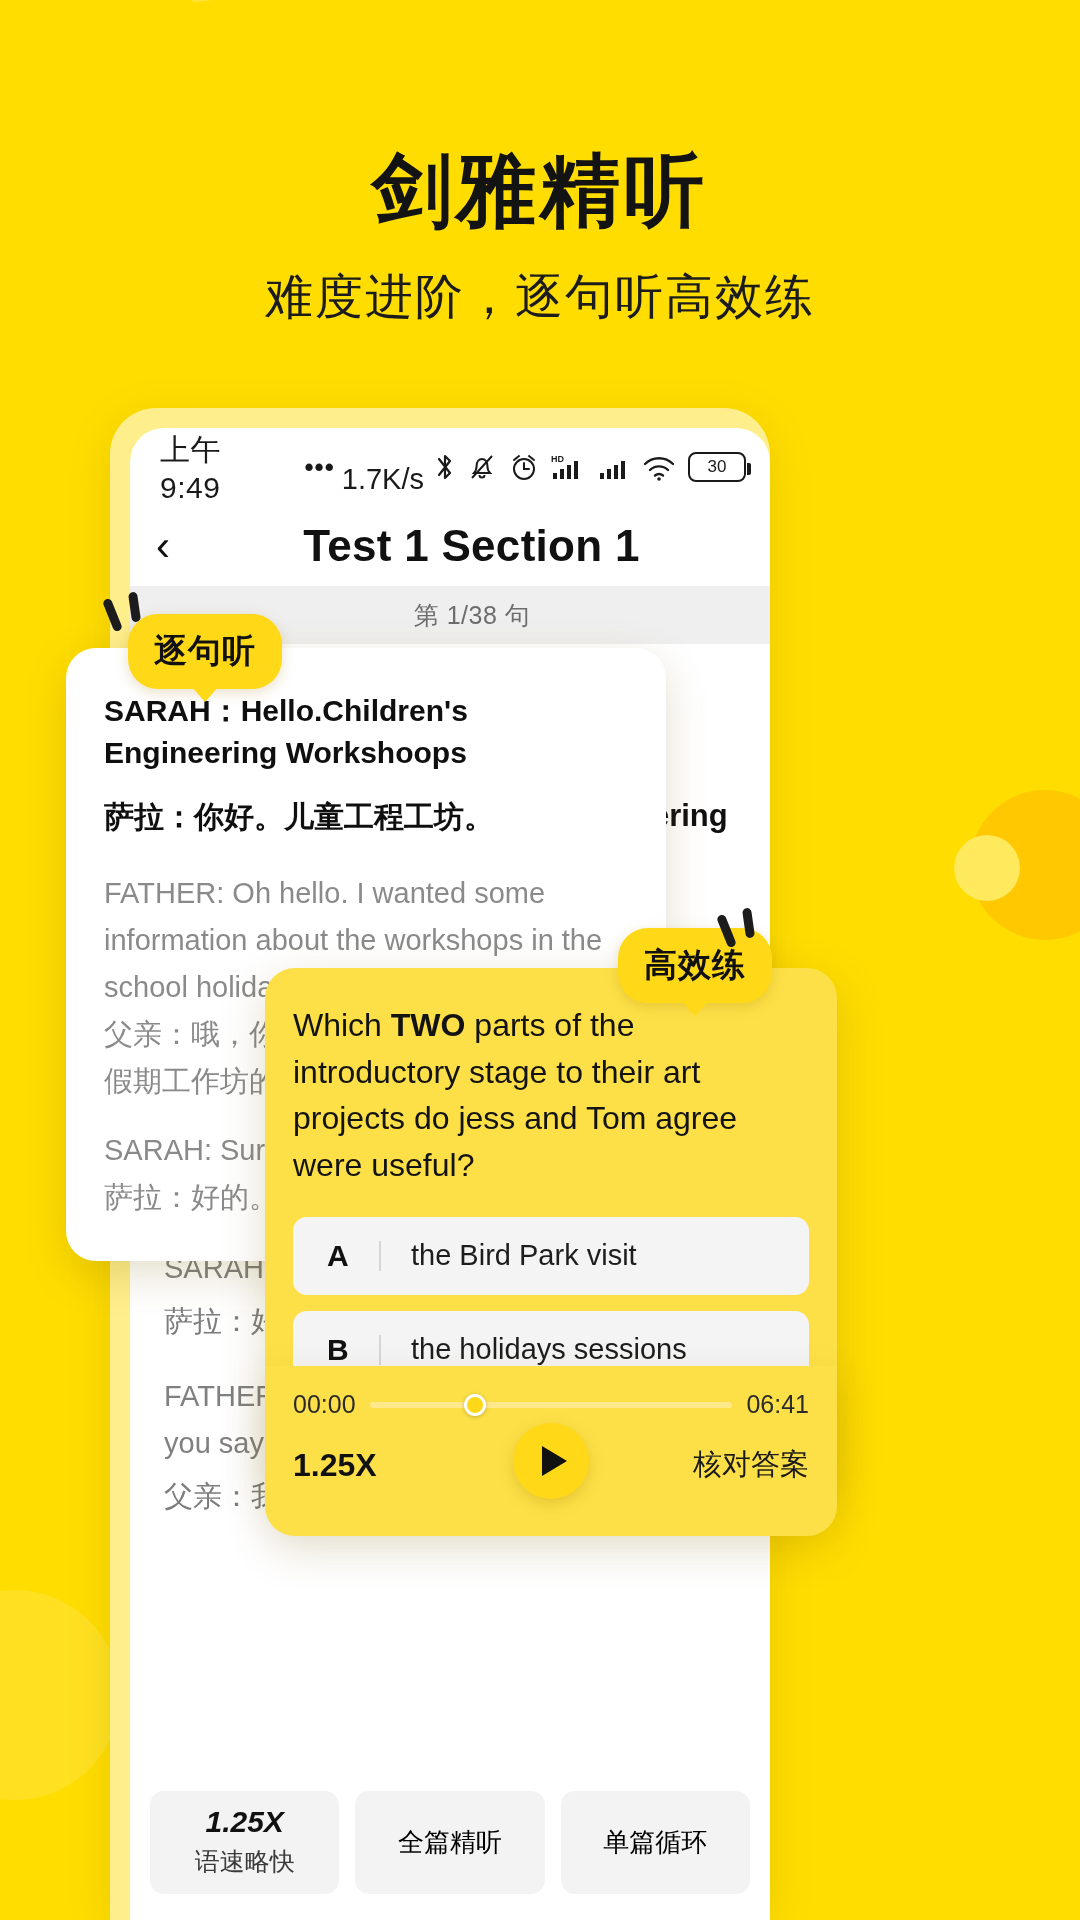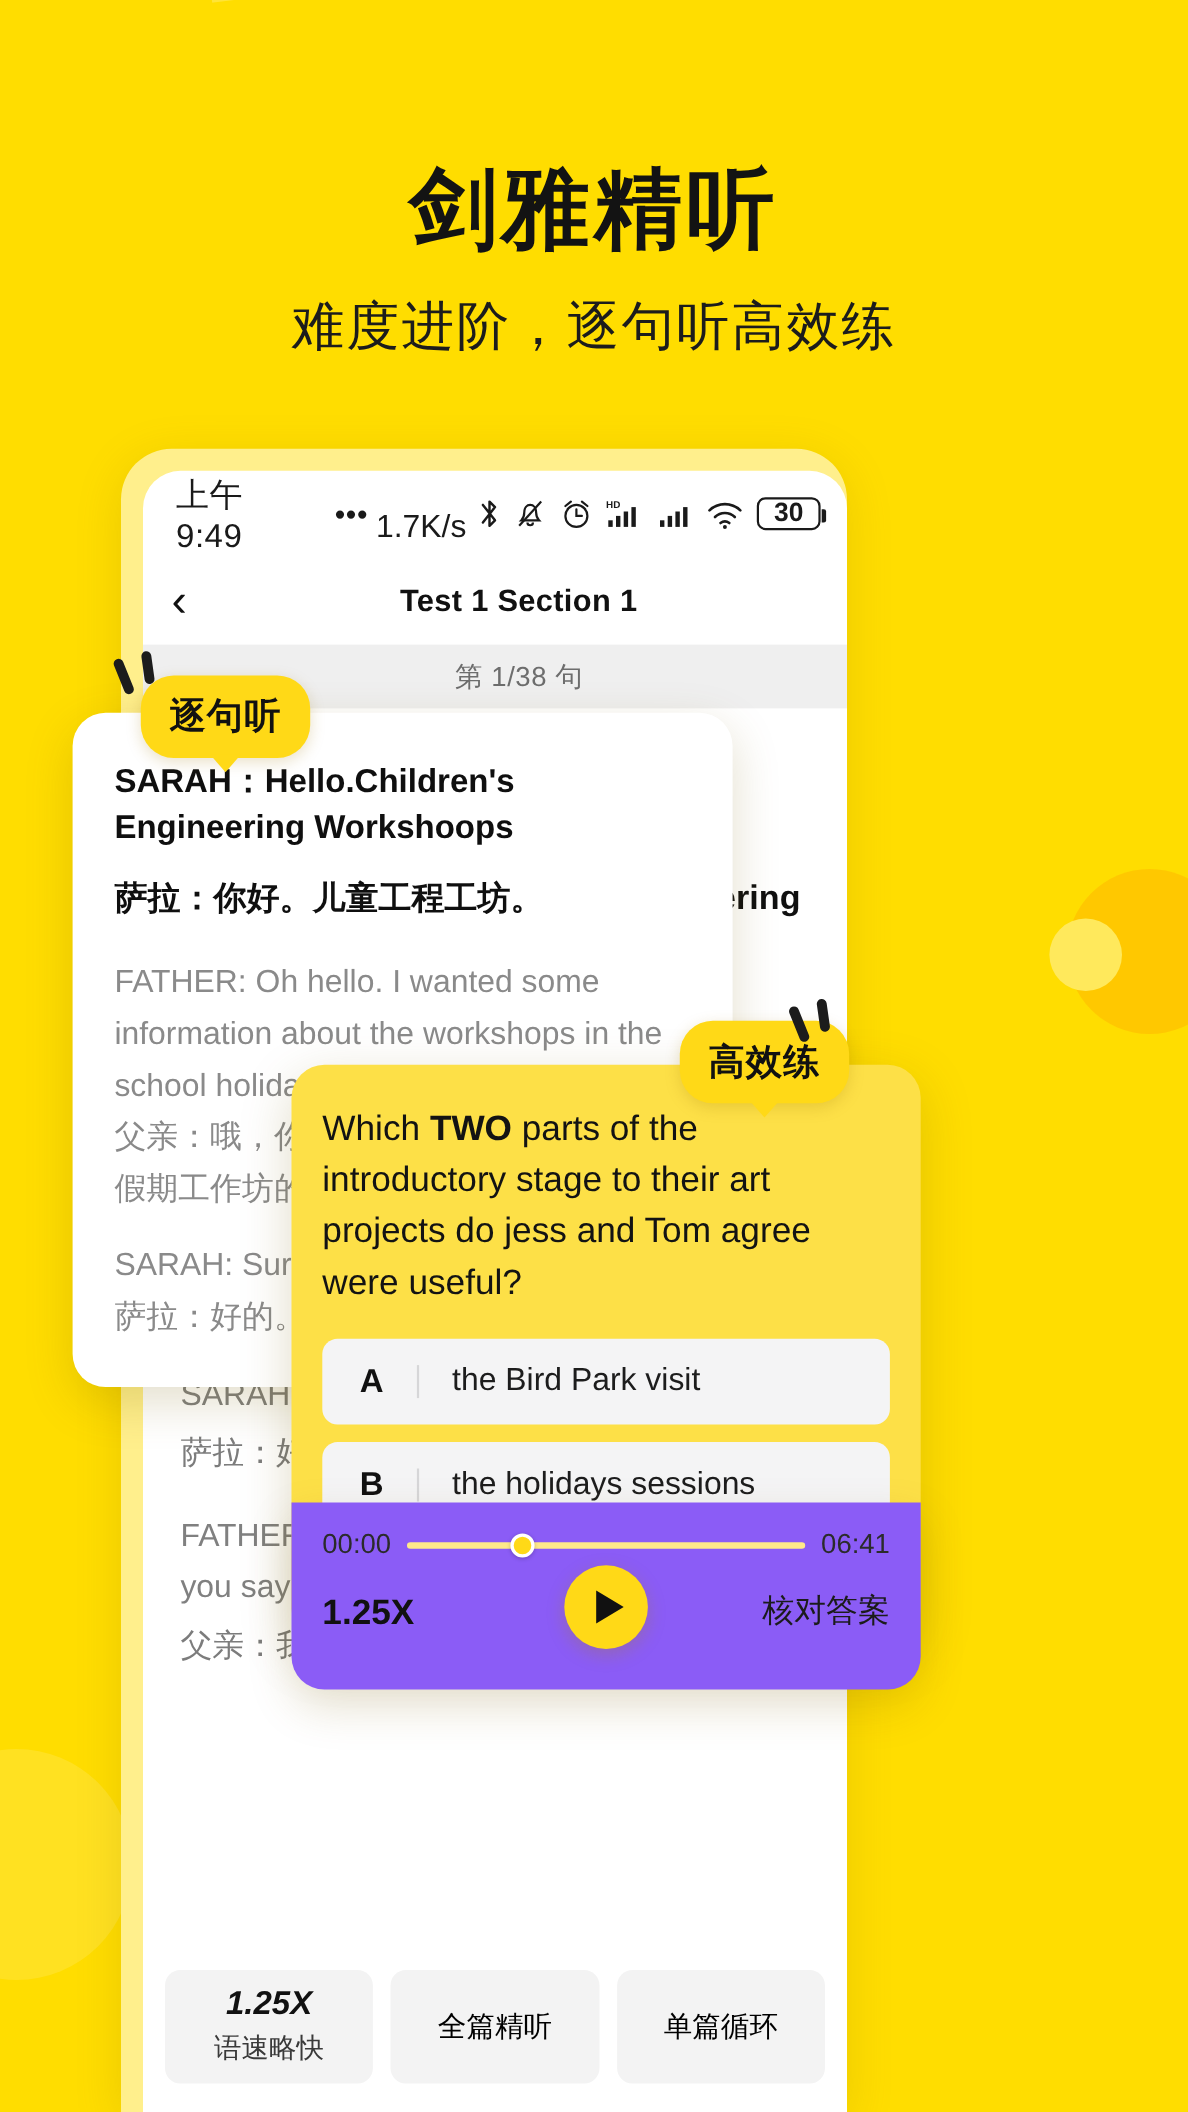--- a/index.html
+++ b/index.html
@@ -84,31 +84,31 @@
   .sb-icons svg { display: block; }
   .battery {
     width: 58px; height: 30px; border: 2.5px solid #1a1a1a;
     border-radius: 8px; position: relative;
     display: flex; align-items: center; justify-content: center;
   }
   .battery::after {
     content: ""; position: absolute; right: -7px; top: 9px;
     width: 4px; height: 12px; background: #1a1a1a; border-radius: 0 2px 2px 0;
   }
-  .battery span { font-size: 24px; font-weight: 700; }
+  .battery span { font-size: 17px; font-weight: 400; }
 
   
   .navbar {
     height: 80px; display: flex; align-items: center;
     padding: 0 26px; position: relative;
   }
   .nav-back { font-size: 42px; font-weight: 300; color: #111; line-height: 1; }
   .nav-title {
     position: absolute; left: 0; right: 0; text-align: center;
-    font-size: 28px; font-weight: 700; color: #111; letter-spacing: .3px;
+    font-size: 44px; font-weight: 700; color: #111; letter-spacing: .3px;
     pointer-events: none;
     margin-left: 43px;
   }
 
   
   .counter-strip {
     height: 58px; background: #EFEFEF;
     display: flex; align-items: center; justify-content: center;
     font-size: 25px; color: #6d6d6d; letter-spacing: .5px; padding-left: 44px;
   }
@@ -217,21 +217,21 @@
     display: flex; align-items: center; height: 78px; padding: 0 10px 0 34px;
   }
   .q-opt .letter { font-size: 30px; font-weight: 800; color: #111; width: 44px; }
   .q-opt .divider { width: 2px; height: 30px; background: #d6d6d8; margin: 0 30px 0 8px; }
   .q-opt .label { font-size: 29px; color: #1d1d1d; }
 
   
   .player {
     position: absolute; left: 265px; top: 1366px;
     width: 572px; height: 170px;
-    background: #8b5cf6; border-radius: 0 0 30px 30px;
+    background: #fde047; border-radius: 0 0 30px 30px;
     box-shadow: 0 16px 40px rgba(120,95,0,.18);
     z-index: 24;
     padding: 24px 28px 0 28px;
   }
   .pl-track-row { display: flex; align-items: center; gap: 14px; }
   .pl-time { font-size: 25px; color: #2b2b2b; }
   .pl-track {
     flex: 1; height: 6px; background: #FFE98A; border-radius: 4px;
     position: relative;
   }

